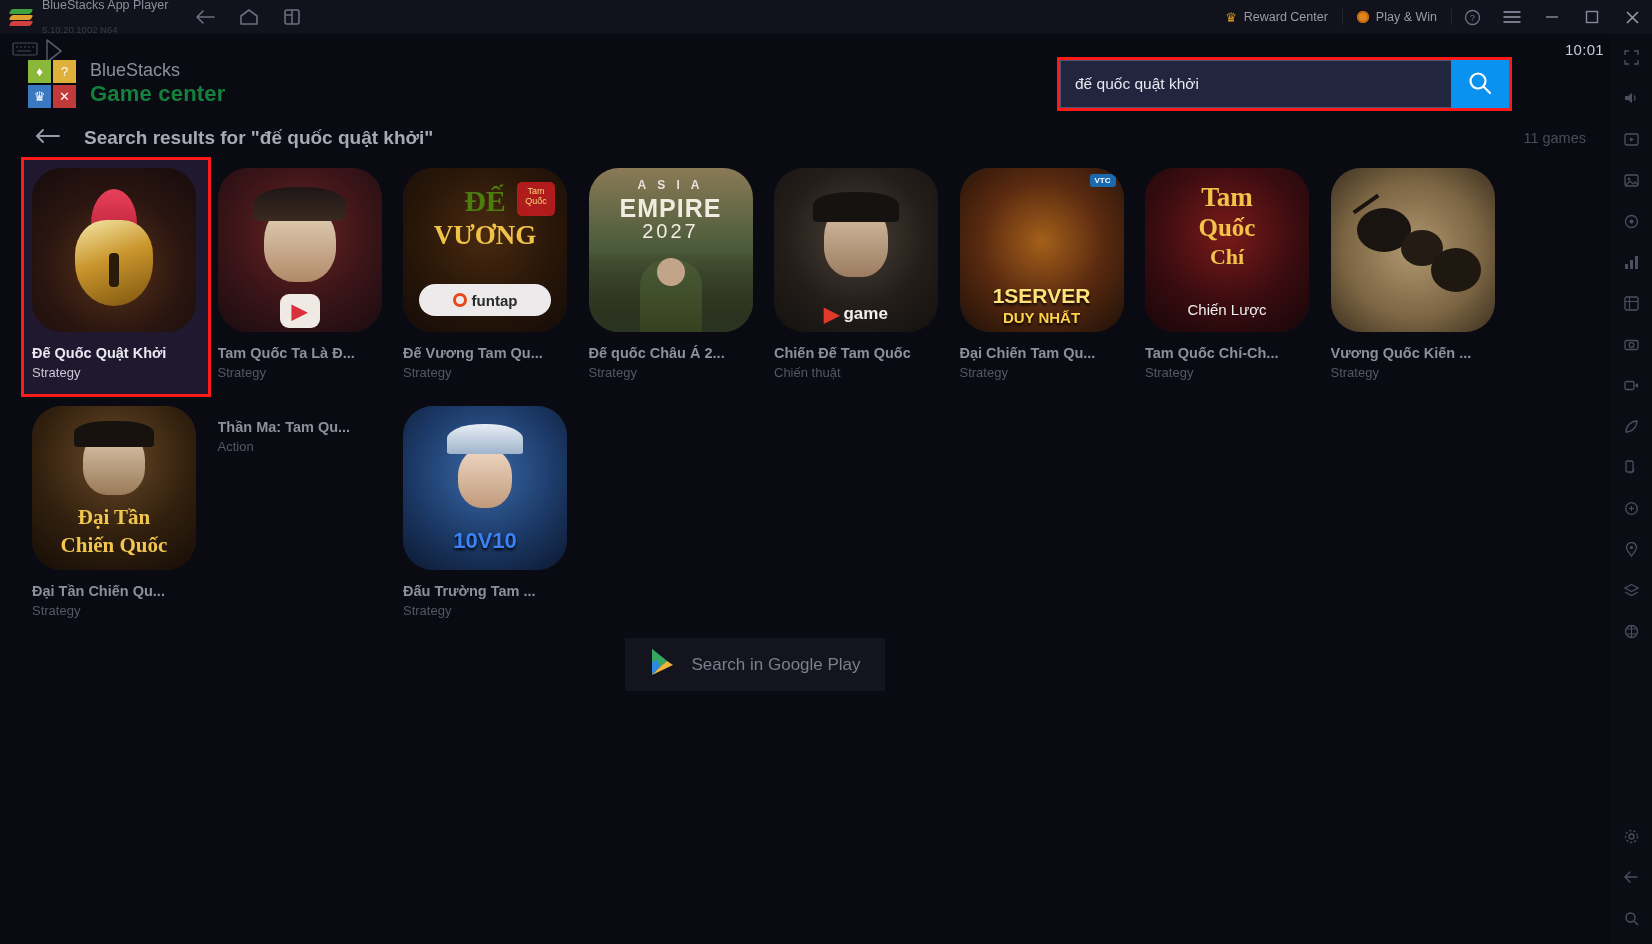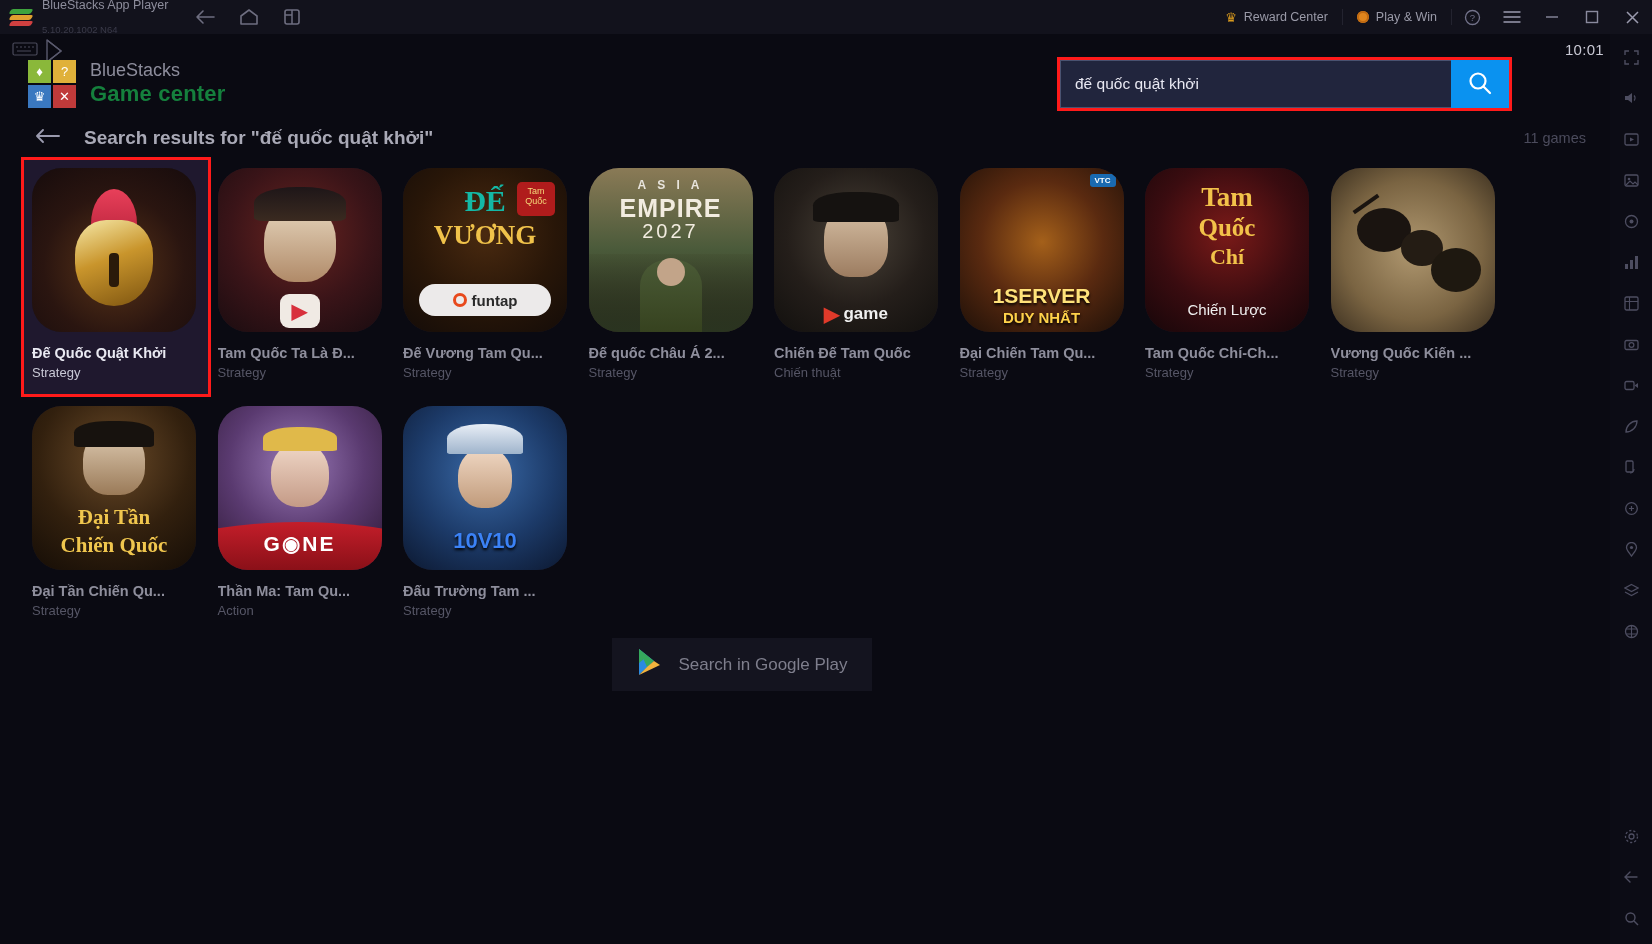--- a/index.html
+++ b/index.html
@@ -109,21 +109,21 @@
     margin-top: 13px; font-size: 14.5px; font-weight: bold; color: #8e8e9c;
     white-space: nowrap; overflow: hidden; text-overflow: ellipsis; width: 166px;
   }
   .card.sel .name { color: #e9e9f2; }
   .card .genre { margin-top: 4px; font-size: 13px; color: #565666; }
   .card.sel .genre { color: #c9c9d6; }
   .row2 { position: absolute; top: 398px; left: 24px; }
 
   
   .gp-btn {
-    position: absolute; top: 638px; left: 612px; width: 260px; height: 53px;
+    position: absolute; top: 638px; left: 625px; width: 260px; height: 53px;
     background: #14141f; display: flex; align-items: center; justify-content: center;
     gap: 14px; cursor: pointer;
   }
   .gp-btn span { font-size: 17px; color: #7e7e8c; }
 
   
   .art { position: absolute; inset: 0; }
   .ctr { position:absolute; left:50%; top:50%; transform: translate(-50%,-50%); }
 </style>
 </head>
@@ -386,21 +386,21 @@
       <div class="ctr" style="width:92px;height:34px;top:22%;background:linear-gradient(180deg,#1e1618,#3a2a20);border-radius:46% 46% 10% 10%"></div>
       <div style="position:absolute;left:50%;bottom:4px;transform:translateX(-50%);width:40px;height:34px;background:#f0eae4;border-radius:9px;display:flex;align-items:center;justify-content:center;color:#d8303c;font-size:20px;font-weight:bold">▶</div>
     </div>
     <div class="name">Tam Quốc Ta Là Đ...</div>
     <div class="genre">Strategy</div>
   </div>
 
   <div class="card">
     <div class="thumb">
       <div class="art" style="background:radial-gradient(circle at 50% 40%, #4a2a10 0%, #281608 55%, #140c08 100%)"></div>
-      <div style="position:absolute;top:16px;left:0;right:0;text-align:center;color:#14b8a6;font-size:30px;font-weight:bold;font-family:'Liberation Serif',serif">ĐẾ</div>
+      <div style="position:absolute;top:16px;left:0;right:0;text-align:center;color:#4d7c0f;font-size:30px;font-weight:bold;font-family:'Liberation Serif',serif">ĐẾ</div>
       <div style="position:absolute;top:52px;left:0;right:0;text-align:center;color:#f0c24a;font-size:27px;font-weight:bold;font-family:'Liberation Serif',serif">VƯƠNG</div>
       <div style="position:absolute;top:14px;right:12px;width:38px;height:34px;background:#b01c1c;border-radius:5px;color:#f5d97a;font-size:9px;text-align:center;line-height:1.15;padding-top:4px">Tam<br>Quốc</div>
       <div style="position:absolute;bottom:16px;left:16px;right:16px;height:32px;background:#eceaea;border-radius:17px;display:flex;align-items:center;justify-content:center;gap:5px">
         <span style="width:14px;height:14px;border-radius:50%;border:3px solid #e8491c"></span>
         <span style="color:#2a2a2a;font-size:15px;font-weight:bold">funtap</span>
       </div>
     </div>
     <div class="name">Đế Vương Tam Qu...</div>
     <div class="genre">Strategy</div>
   </div>
@@ -476,27 +476,20 @@
       <div class="ctr" style="width:62px;height:66px;top:34%;background:linear-gradient(180deg,#e0cdb4,#9a7a58);border-radius:46% 46% 40% 40%"></div>
       <div class="ctr" style="width:80px;height:26px;top:17%;background:#17120e;border-radius:44% 44% 8% 8%"></div>
       <div style="position:absolute;bottom:40px;left:0;right:0;text-align:center;color:#f0c64e;font-size:21px;font-weight:bold;font-family:'Liberation Serif',serif">Đại Tần</div>
       <div style="position:absolute;bottom:12px;left:0;right:0;text-align:center;color:#f0c64e;font-size:21px;font-weight:bold;font-family:'Liberation Serif',serif">Chiến Quốc</div>
     </div>
     <div class="name">Đại Tần Chiến Qu...</div>
     <div class="genre">Strategy</div>
   </div>
 
   <div class="card">
-    <div class="thumb">
-      <div class="art" style="background:radial-gradient(circle at 48% 36%, #9a7ab8 0%, #5a3a70 50%, #2a1630 100%)"></div>
-      <div class="ctr" style="width:58px;height:64px;top:42%;background:linear-gradient(180deg,#f0d8c8,#c49a86);border-radius:46% 46% 44% 44%"></div>
-      <div class="ctr" style="width:74px;height:24px;top:20%;background:#e0b94a;border-radius:46% 46% 6% 6%"></div>
-      <div style="position:absolute;bottom:0;left:0;right:0;height:48px;background:linear-gradient(180deg,#c41e2a,#8a1018);clip-path:ellipse(100% 100% at 50% 100%)"></div>
-      <div style="position:absolute;bottom:14px;left:0;right:0;text-align:center;color:#fff;font-size:21px;font-weight:bold;letter-spacing:2px">G◉NE</div>
-    </div>
     <div class="name">Thần Ma: Tam Qu...</div>
     <div class="genre">Action</div>
   </div>
 
   <div class="card">
     <div class="thumb">
       <div class="art" style="background:radial-gradient(circle at 50% 40%, #3a6aa8 0%, #1c3a68 55%, #0c1830 100%)"></div>
       <div class="ctr" style="width:54px;height:60px;top:44%;background:linear-gradient(180deg,#f0d8c4,#c09a7a);border-radius:46% 46% 44% 44%"></div>
       <div class="ctr" style="width:76px;height:30px;top:20%;background:linear-gradient(180deg,#e8eef6,#9fb4cc);border-radius:48% 48% 6% 6%"></div>
       <div style="position:absolute;bottom:16px;left:0;right:0;text-align:center;color:#3b82f6;font-size:22px;font-weight:bold;text-shadow:0 2px 3px #000">10V10</div>

